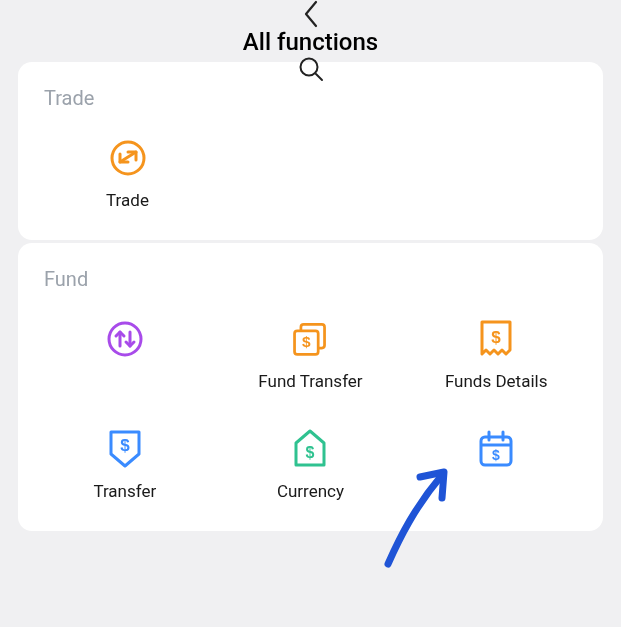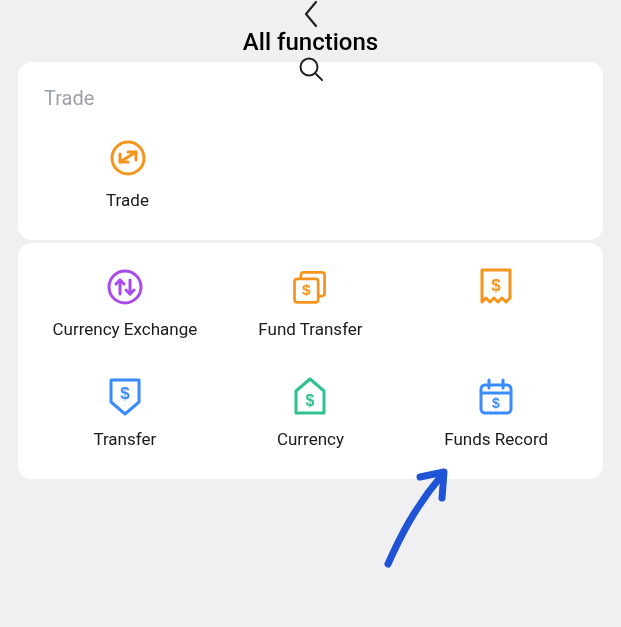--- a/index.html
+++ b/index.html
@@ -118,53 +118,54 @@
             <polyline points="12,16 12,24 20,24" fill="none" stroke="#f5941d" stroke-width="3" stroke-linecap="round" stroke-linejoin="round"></polyline>
             <polyline points="28,22 28,14 20,14" fill="none" stroke="#f5941d" stroke-width="3" stroke-linecap="round" stroke-linejoin="round"></polyline>
           </svg>
         </div>
         <div class="tile-label">Trade</div>
       </div>
     </div>
   </div>
 
   <div class="card">
+    <div class="card-title">Fund</div>
     <div class="grid">
 
       <div class="tile">
         <div class="icon-wrap">
           <svg width="40" height="40" viewBox="0 0 40 40">
             <circle cx="20" cy="20" r="16" fill="none" stroke="#a84bea" stroke-width="3"></circle>
             <line x1="15" y1="27" x2="15" y2="13" stroke="#a84bea" stroke-width="3" stroke-linecap="round"></line>
             <polyline points="11,17 15,13 19,17" fill="none" stroke="#a84bea" stroke-width="3" stroke-linecap="round" stroke-linejoin="round"></polyline>
             <line x1="25" y1="13" x2="25" y2="27" stroke="#a84bea" stroke-width="3" stroke-linecap="round"></line>
             <polyline points="21,23 25,27 29,23" fill="none" stroke="#a84bea" stroke-width="3" stroke-linecap="round" stroke-linejoin="round"></polyline>
           </svg>
         </div>
-        <div class="tile-label">Currency Exchange</div>
       </div>
 
       <div class="tile">
         <div class="icon-wrap">
           <svg width="44" height="40" viewBox="0 0 44 40">
             <rect x="12" y="4" width="26" height="26" rx="3" fill="none" stroke="#f5941d" stroke-width="3"></rect>
             <rect x="5" y="11" width="26" height="26" rx="3" fill="#fff" stroke="#f5941d" stroke-width="3"></rect>
             <text x="18" y="29" text-anchor="middle" font-size="17" font-weight="700" fill="#f5941d" font-family="Arial">$</text>
           </svg>
         </div>
         <div class="tile-label">Fund Transfer</div>
       </div>
 
       <div class="tile">
         <div class="icon-wrap">
           <svg width="40" height="42" viewBox="0 0 40 42">
             <path d="M6 4 H34 V32 L30 36 L26 32 L22 36 L18 32 L14 36 L10 32 L6 36 Z" fill="none" stroke="#f5941d" stroke-width="3" stroke-linejoin="round"></path>
             <text x="20" y="25" text-anchor="middle" font-size="17" font-weight="700" fill="#f5941d" font-family="Arial">$</text>
           </svg>
         </div>
+        <div class="tile-label">Funds Details</div>
       </div>
 
       <div class="tile">
         <div class="icon-wrap">
           <svg width="40" height="42" viewBox="0 0 40 42">
             <path d="M6 4 H34 V26 L20 38 L6 26 Z" fill="none" stroke="#3a8bff" stroke-width="3" stroke-linejoin="round"></path>
             <text x="20" y="23" text-anchor="middle" font-size="17" font-weight="700" fill="#3a8bff" font-family="Arial">$</text>
           </svg>
         </div>
         <div class="tile-label">Transfer</div>
@@ -183,21 +184,20 @@
       <div class="tile">
         <div class="icon-wrap">
           <svg width="40" height="40" viewBox="0 0 40 40">
             <rect x="5" y="8" width="30" height="28" rx="4" fill="none" stroke="#3a8bff" stroke-width="3"></rect>
             <line x1="5" y1="16" x2="35" y2="16" stroke="#3a8bff" stroke-width="3"></line>
             <line x1="13" y1="3" x2="13" y2="11" stroke="#3a8bff" stroke-width="3" stroke-linecap="round"></line>
             <line x1="27" y1="3" x2="27" y2="11" stroke="#3a8bff" stroke-width="3" stroke-linecap="round"></line>
             <text x="20" y="31" text-anchor="middle" font-size="14" font-weight="700" fill="#3a8bff" font-family="Arial">$</text>
           </svg>
         </div>
-        <div class="tile-label">Funds Record</div>
       </div>
 
     </div>
   </div>
 </div>
 
 <svg class="arrow-annot" width="100" height="110" viewBox="0 0 100 110">
   <path d="M18 102 C 30 75, 45 45, 72 13" fill="none" stroke="#1f54d6" stroke-width="7" stroke-linecap="round"></path>
   <path d="M50 15 L74 10 L72 36" fill="none" stroke="#1f54d6" stroke-width="7" stroke-linecap="round" stroke-linejoin="round"></path>
 </svg>

